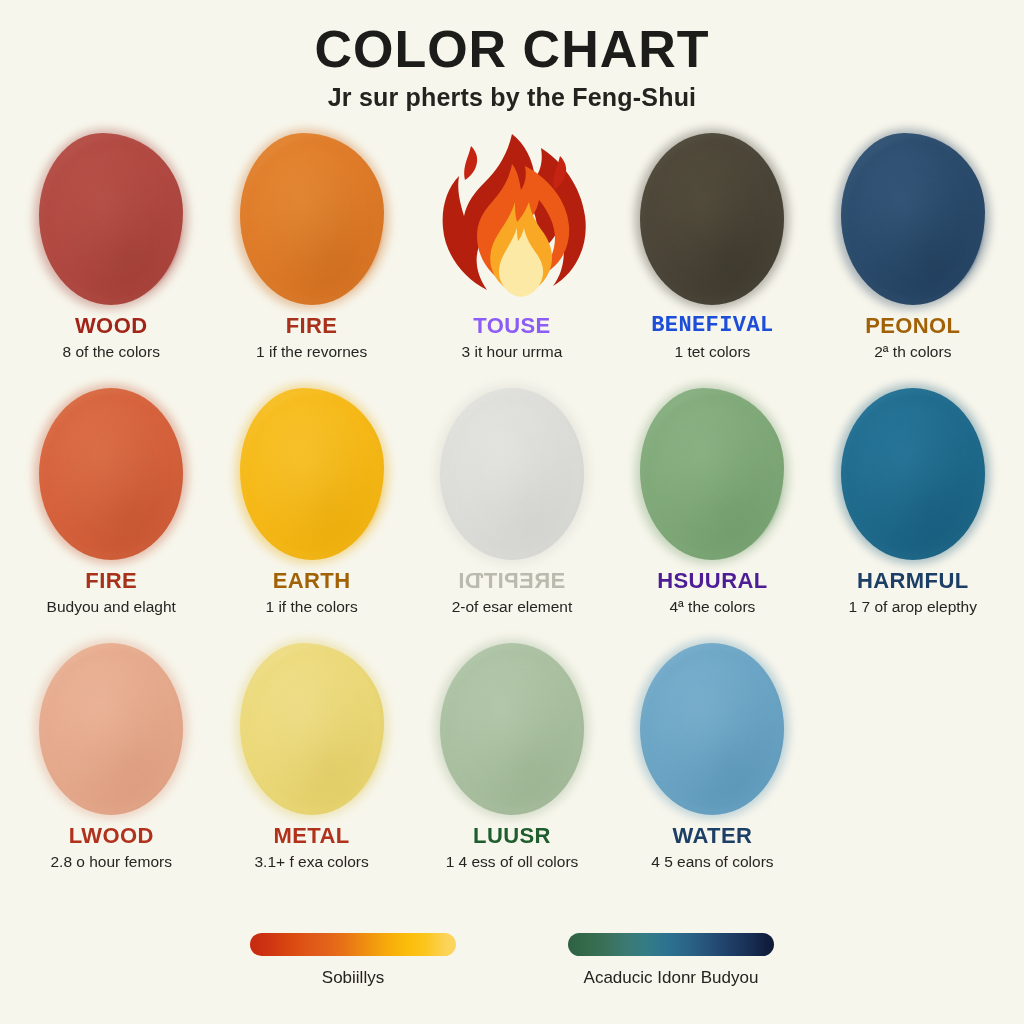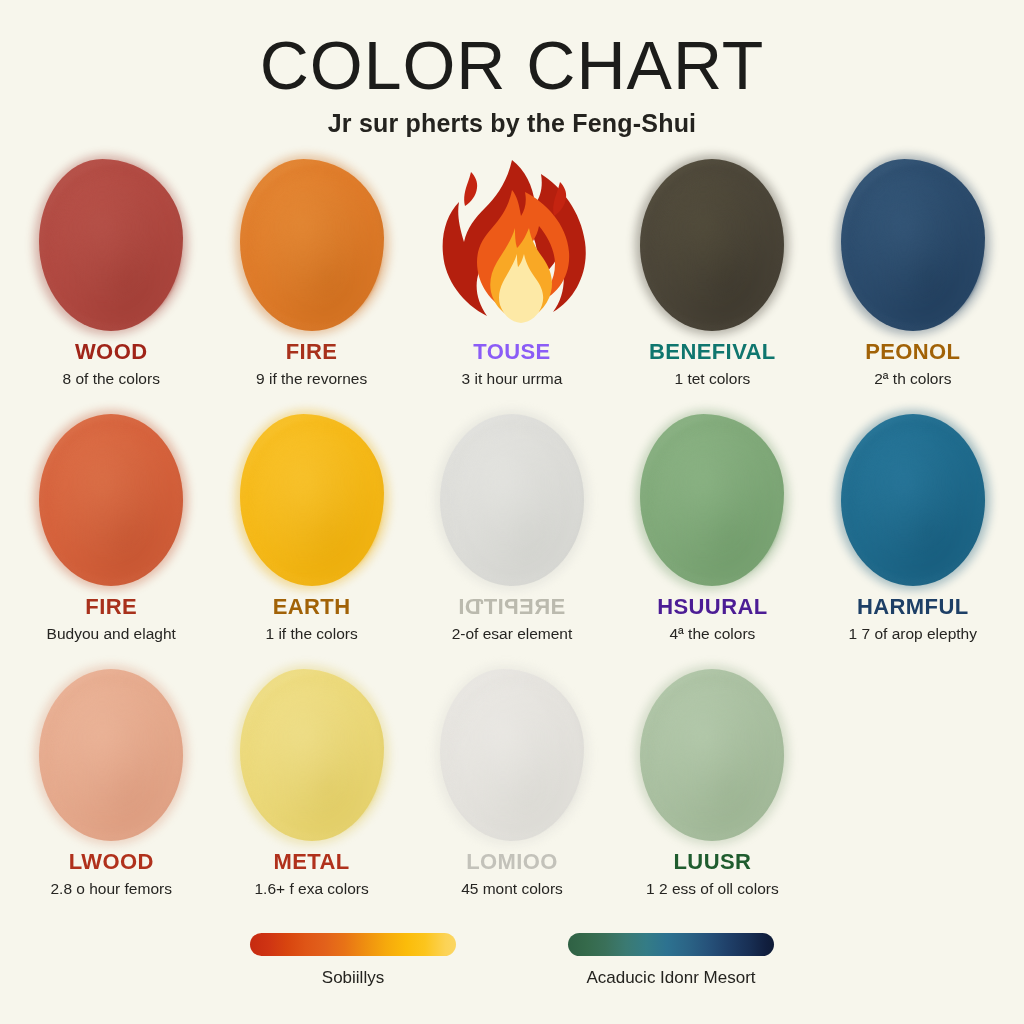--- a/index.html
+++ b/index.html
@@ -22,26 +22,26 @@
     background: #f7f6ec;
     box-sizing: border-box;
   }
 
   
   .header {
     text-align: center;
     padding-top: 22px;
   }
   .title {
-    font-size: 68px;
-    font-weight: normal;
+    font-size: 52px;
+    font-weight: bold;
     letter-spacing: 1px;
     color: #1c1c1a;
     line-height: 1.05;
-    margin: 8px;
+    margin: 0;
     font-family: "Liberation Sans", sans-serif;
   }
   .subtitle {
     font-size: 25px;
     font-weight: bold;
     color: #24231f;
     margin-top: 6px;
     letter-spacing: 0.2px;
   }
 
@@ -210,21 +210,21 @@
     <div class="cell">
       <div class="swatch-wrap">
         <div class="swatch">
           <div class="blob edge" style="background: rgb(201, 106, 27);"></div>
             <div class="blob" style="background: radial-gradient(at 38% 32%, rgb(232, 144, 60) 0%, rgb(222, 122, 40) 52%, rgb(201, 106, 27) 100%);"></div>
             <div class="blob b2" style="background: radial-gradient(at 60% 70%, rgb(201, 106, 27) 0%, rgb(222, 122, 40) 60%, transparent 100%);"></div>
             <div class="blob b3" style="background: radial-gradient(at 42% 38%, rgb(232, 144, 60) 0%, transparent 70%);"></div>
         </div>
       </div>
       <div class="label" style="color: rgb(168, 49, 28);">FIRE</div>
-      <div class="desc">9 if the revornes</div>
+      <div class="desc">1 if the revornes</div>
     </div>
 
     <div class="cell">
       <div class="swatch-wrap">
         <svg class="fire-icon" viewBox="0 0 150 178">
           <path d="M75 4 C70 26 60 40 48 52 C38 62 30 72 27 86 C22 70 20 58 22 46 C10 58 4 78 6 98 C8 124 26 148 50 160 C40 146 37 130 42 116 C48 130 58 138 70 140 C56 126 52 108 60 92 C66 80 76 72 80 58 C92 70 100 84 100 98 C100 110 96 120 88 128 C104 124 116 112 122 98 C130 118 128 140 116 156 C140 142 152 114 148 86 C144 56 124 30 104 18 C106 30 104 40 98 48 C96 30 88 14 75 4 Z" fill="#b41f0e"></path>
           <path d="M75 34 C72 50 64 62 55 72 C46 82 40 92 40 106 C40 128 54 148 74 156 C66 144 64 132 68 122 C74 132 82 138 92 140 C82 128 80 114 86 102 C92 90 100 82 102 70 C112 82 118 96 118 108 C118 124 110 138 96 148 C120 142 134 120 132 96 C130 68 108 46 88 36 C90 46 88 54 84 60 C82 48 80 40 75 34 Z" fill="#ed5a18"></path>
           <path d="M78 72 C74 86 66 96 60 106 C54 116 52 126 54 136 C58 152 70 162 84 164 C98 162 110 152 114 136 C117 124 113 112 106 102 C100 94 94 84 92 72 C88 82 84 88 80 92 C78 86 78 78 78 72 Z" fill="#f9a825"></path>
           <path d="M80 98 C76 110 70 118 66 126 C62 134 61 142 63 149 C67 160 74 166 84 167 C94 166 102 159 105 149 C108 140 105 131 99 123 C94 116 89 108 87 98 C85 105 83 109 81 111 C80 106 80 102 80 98 Z" fill="#fde9a6"></path>
           <path d="M31 26 C28 34 26 42 28 50 C34 46 39 40 40 32 C41 26 38 20 34 16 C33 20 32 23 31 26 Z" fill="#c42411"></path>
@@ -237,21 +237,21 @@
 
     <div class="cell">
       <div class="swatch-wrap">
         <div class="swatch round">
           <div class="blob edge" style="background: rgb(58, 53, 43);"></div>
             <div class="blob" style="background: radial-gradient(at 38% 32%, rgb(88, 82, 63) 0%, rgb(74, 68, 55) 52%, rgb(58, 53, 43) 100%);"></div>
             <div class="blob b2" style="background: radial-gradient(at 60% 70%, rgb(58, 53, 43) 0%, rgb(74, 68, 55) 60%, transparent 100%);"></div>
             <div class="blob b3" style="background: radial-gradient(at 42% 38%, rgb(88, 82, 63) 0%, transparent 70%);"></div>
         </div>
       </div>
-      <div class="label" style="color: #0f766e;">BENEFIVAL</div>
+      <div class="label" style="color: #1d4ed8; font-family: Liberation Mono, monospace;">BENEFIVAL</div>
       <div class="desc">1 tet colors</div>
     </div>
 
     <div class="cell">
       <div class="swatch-wrap">
         <div class="swatch">
           <div class="blob edge" style="background: rgb(30, 58, 88);"></div>
             <div class="blob" style="background: radial-gradient(at 38% 32%, rgb(58, 94, 128) 0%, rgb(42, 74, 107) 52%, rgb(30, 58, 88) 100%);"></div>
             <div class="blob b2" style="background: radial-gradient(at 60% 70%, rgb(30, 58, 88) 0%, rgb(42, 74, 107) 60%, transparent 100%);"></div>
             <div class="blob b3" style="background: radial-gradient(at 42% 38%, rgb(58, 94, 128) 0%, transparent 70%);"></div>
@@ -342,56 +342,56 @@
     <div class="cell">
       <div class="swatch-wrap">
         <div class="swatch">
           <div class="blob edge" style="background: rgb(221, 200, 94);"></div>
             <div class="blob" style="background: radial-gradient(at 38% 32%, rgb(242, 227, 148) 0%, rgb(235, 216, 120) 52%, rgb(221, 200, 94) 100%);"></div>
             <div class="blob b2" style="background: radial-gradient(at 60% 70%, rgb(221, 200, 94) 0%, rgb(235, 216, 120) 60%, transparent 100%);"></div>
             <div class="blob b3" style="background: radial-gradient(at 42% 38%, rgb(242, 227, 148) 0%, transparent 70%);"></div>
         </div>
       </div>
       <div class="label" style="color: rgb(176, 49, 28);">METAL</div>
-      <div class="desc">1.6+ f exa colors</div>
-    </div>
-
-    <div class="cell">
-      <div class="swatch-wrap">
-        <div class="swatch">
-          <div class="blob edge" style="background: rgb(216, 215, 209);"></div>
-            <div class="blob" style="background: radial-gradient(at 38% 32%, rgb(238, 236, 232) 0%, rgb(228, 226, 221) 52%, rgb(216, 215, 209) 100%);"></div>
-            <div class="blob b2" style="background: radial-gradient(at 60% 70%, rgb(216, 215, 209) 0%, rgb(228, 226, 221) 60%, transparent 100%);"></div>
-            <div class="blob b3" style="background: radial-gradient(at 42% 38%, rgb(238, 236, 232) 0%, transparent 70%);"></div>
-        </div>
-      </div>
-      <div class="label" style="color: rgb(195, 194, 186);">LOMIOO</div>
-      <div class="desc">45 mont colors</div>
-    </div>
+      <div class="desc">3.1+ f exa colors</div>
+    </div>
+
 
     <div class="cell">
       <div class="swatch-wrap">
         <div class="swatch round">
           <div class="blob edge" style="background: rgb(152, 176, 142);"></div>
             <div class="blob" style="background: radial-gradient(at 38% 32%, rgb(186, 207, 178) 0%, rgb(169, 191, 160) 52%, rgb(152, 176, 142) 100%);"></div>
             <div class="blob b2" style="background: radial-gradient(at 60% 70%, rgb(152, 176, 142) 0%, rgb(169, 191, 160) 60%, transparent 100%);"></div>
             <div class="blob b3" style="background: radial-gradient(at 42% 38%, rgb(186, 207, 178) 0%, transparent 70%);"></div>
         </div>
       </div>
       <div class="label" style="color: rgb(31, 92, 46);">LUUSR</div>
-      <div class="desc">1 2 ess of oll colors</div>
-    </div>
-
+      <div class="desc">1 4 ess of oll colors</div>
+    </div>
+
+    <div class="cell">
+      <div class="swatch-wrap">
+        <div class="swatch round">
+          <div class="blob edge" style="background: rgb(86, 146, 180);"></div>
+            <div class="blob" style="background: radial-gradient(at 38% 32%, rgb(131, 183, 211) 0%, rgb(107, 164, 196) 52%, rgb(86, 146, 180) 100%);"></div>
+            <div class="blob b2" style="background: radial-gradient(at 60% 70%, rgb(86, 146, 180) 0%, rgb(107, 164, 196) 60%, transparent 100%);"></div>
+            <div class="blob b3" style="background: radial-gradient(at 42% 38%, rgb(131, 183, 211) 0%, transparent 70%);"></div>
+        </div>
+      </div>
+      <div class="label" style="color: rgb(29, 63, 102);">WATER</div>
+      <div class="desc">4 5 eans of colors</div>
+    </div>
 
   </div>
 
   <div class="legend">
     <div class="legend-item">
       <div class="bar warm"></div>
       <div class="legend-label">Sobiillys</div>
     </div>
     <div class="legend-item">
       <div class="bar cool"></div>
-      <div class="legend-label">Acaducic Idonr Mesort</div>
+      <div class="legend-label">Acaducic Idonr Budyou</div>
     </div>
   </div>
 
 </div>
 
 </body></html>

